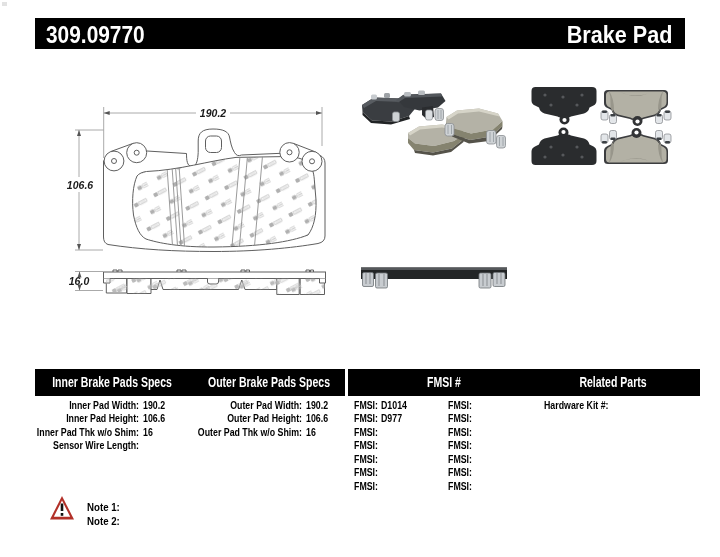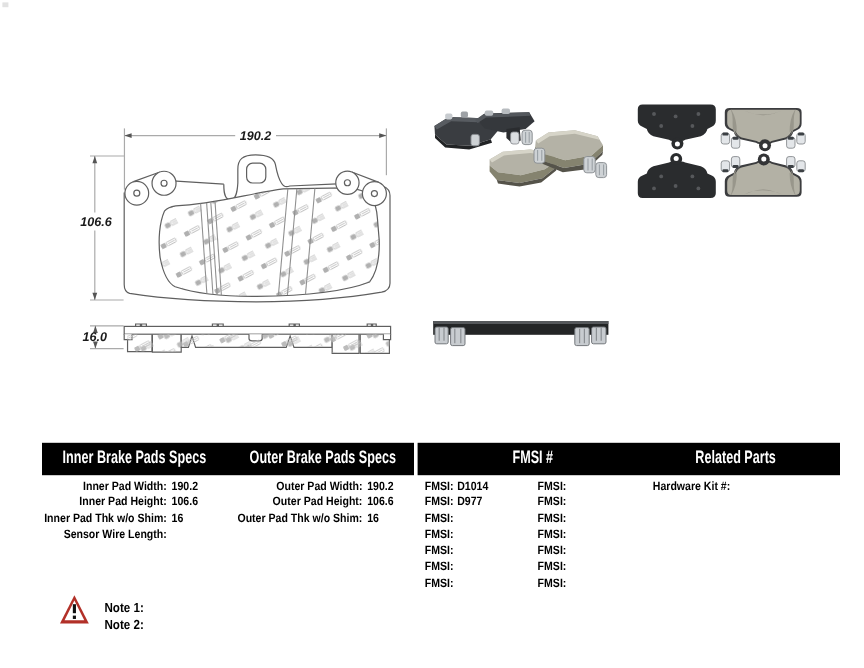--- a/index.html
+++ b/index.html
@@ -13,20 +13,24 @@
   .tbar span{position:absolute;top:4px;transform:translateX(-50%) scaleX(0.7);white-space:nowrap;}
   .spec{position:absolute;font-size:10px;font-weight:bold;color:#000;line-height:13.5px;white-space:nowrap;transform:scaleX(0.88);transform-origin:left top;}
   .spec.ra{transform-origin:right top;}
   .ra{text-align:right;}
 </style>
 </head>
 <body>
 <div id="page">
 
   <div style="position:absolute;left:2px;top:2px;width:5px;height:4px;background:#e2e2e2;"></div>
+  <div class="bar" id="hdr">
+      <span class="l">309.09770</span>
+      <span class="r">Brake Pad</span>
+    </div>
 
   <svg width="720" height="557" viewBox="0 0 720 557" style="position:absolute;left:0;top:0;">
     <defs>
       <pattern id="wm" width="22" height="27" patternUnits="userSpaceOnUse" patternTransform="rotate(-28 0 0)">
         <g>
           <rect x="0" y="0" width="4.4" height="4" rx="1" fill="#b0b0b0"></rect>
           <rect x="5.2" y="0.3" width="8.4" height="3.4" rx="0.8" fill="none" stroke="#c2c2c2" stroke-width="0.8"></rect>
           <line x1="6.4" y1="2" x2="12.6" y2="2" stroke="#cccccc" stroke-width="0.9"></line>
           <rect x="11" y="13.5" width="4.4" height="4" rx="1" fill="#b0b0b0"></rect>
           <rect x="16.2" y="13.8" width="8.4" height="3.4" rx="0.8" fill="none" stroke="#c2c2c2" stroke-width="0.8"></rect>

